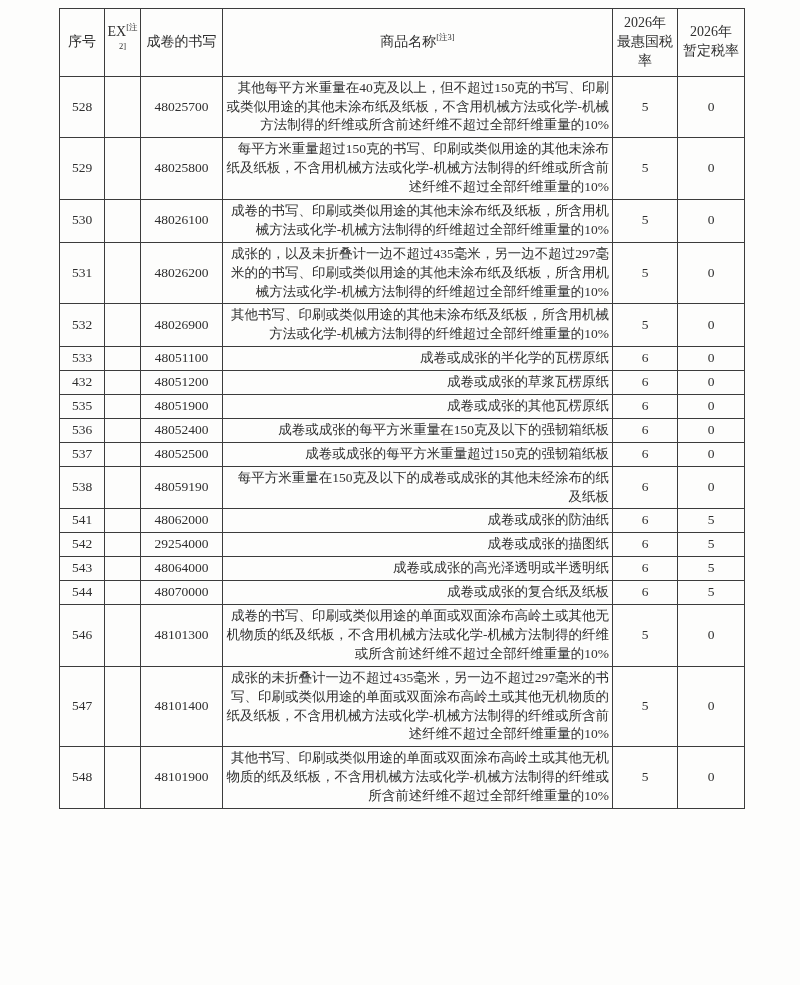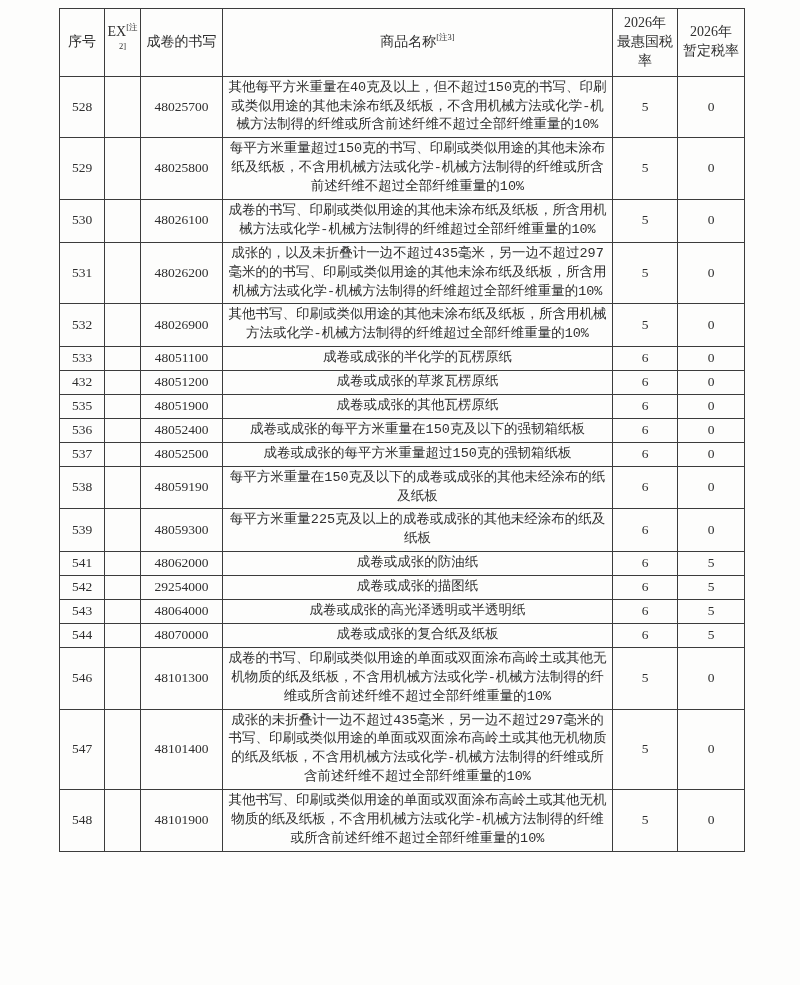--- a/index.html
+++ b/index.html
@@ -40,23 +40,22 @@
     padding: 5px 2px;
     text-align: center;
   }
   table.tariff td {
     font-size: 13.5px;
     line-height: 1.4;
     padding: 2px 3px;
   }
   td.c, th.c { text-align: center; }
   td.name {
-    text-align: center;
+    text-align: right;
     padding: 3px 8px 3px 7px;
-    font-family: Liberation Mono, monospace;
   }
   sup.note {
     font-size: 8.5px;
     vertical-align: super;
     line-height: 0;
   }
   .col-no   { width: 45px; }
   .col-ex   { width: 36px; }
   .col-code { width: 82px; }
   .col-name { width: 390px; }
@@ -183,28 +182,20 @@
         </tr>
         <tr>
           <td class="c">538</td>
           <td class="c"></td>
           <td class="c">48059190</td>
           <td class="name">每平方米重量在150克及以下的成卷或成张的其他未经涂布的纸及纸板</td>
           <td class="c">6</td>
           <td class="c">0</td>
         </tr>
         <tr>
-          <td class="c">539</td>
-          <td class="c"></td>
-          <td class="c">48059300</td>
-          <td class="name">每平方米重量225克及以上的成卷或成张的其他未经涂布的纸及纸板</td>
-          <td class="c">6</td>
-          <td class="c">0</td>
-        </tr>
-        <tr>
           <td class="c">541</td>
           <td class="c"></td>
           <td class="c">48062000</td>
           <td class="name">成卷或成张的防油纸</td>
           <td class="c">6</td>
           <td class="c">5</td>
         </tr>
         <tr>
           <td class="c">542</td>
           <td class="c"></td>

